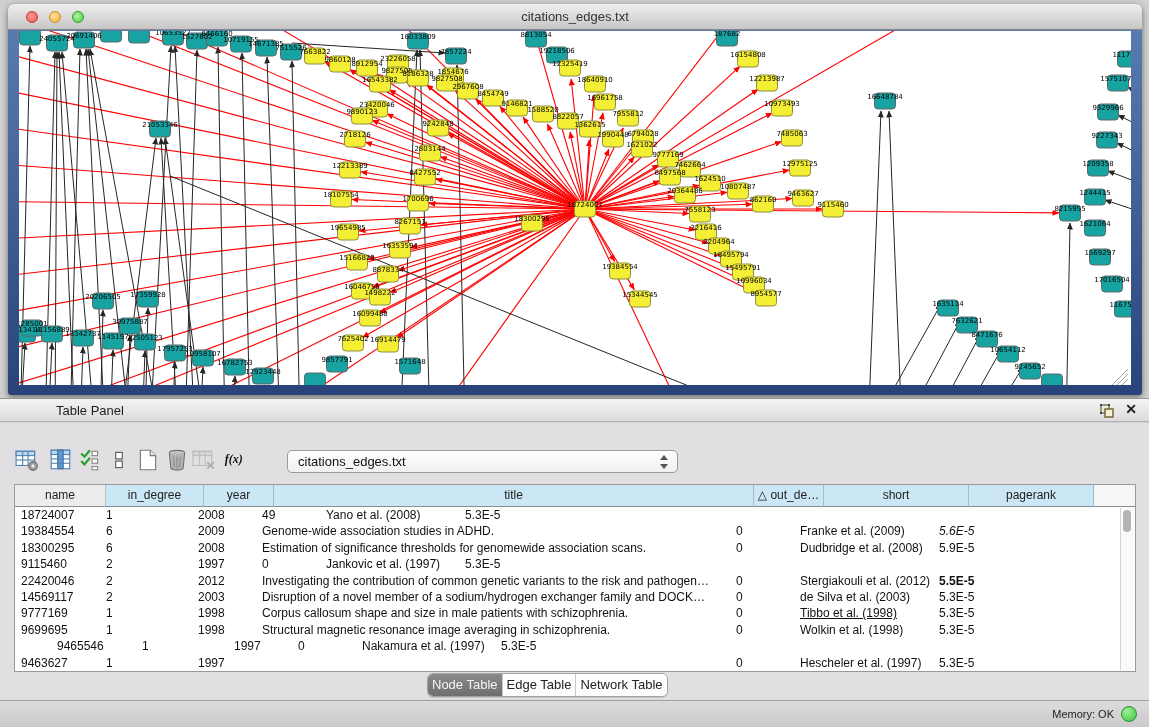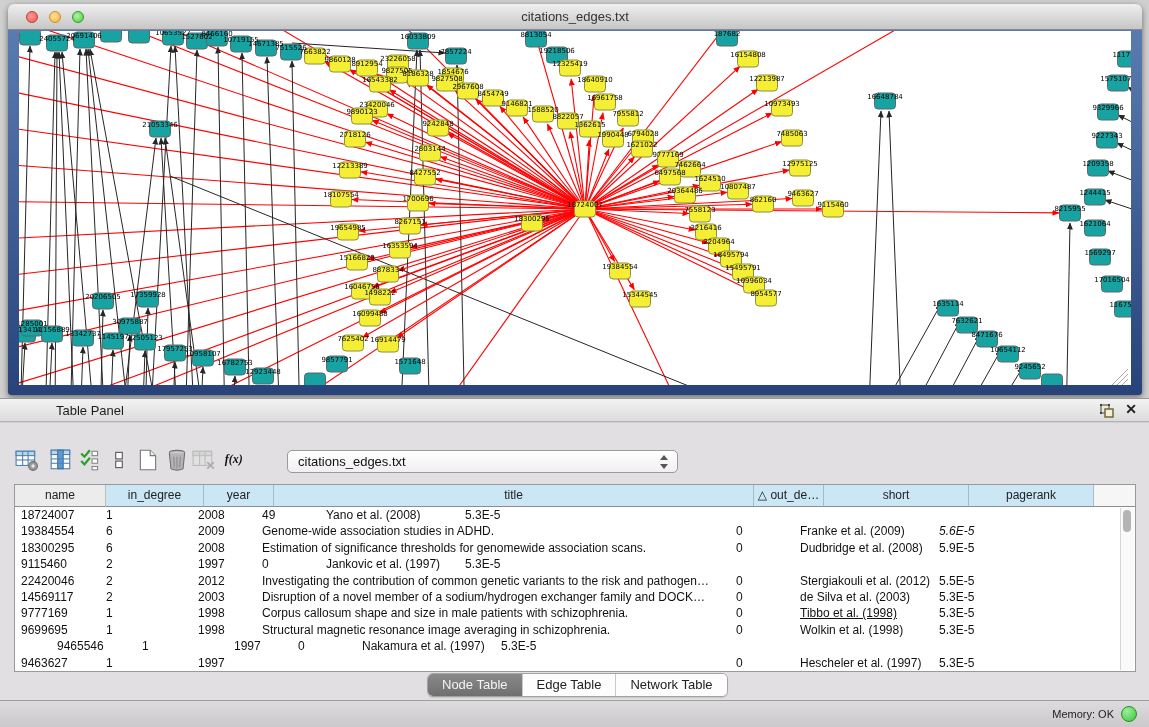--- a/index.html
+++ b/index.html
@@ -56,21 +56,21 @@
   .drow{display:flex;height:16.4px;line-height:16.4px;font-size:12px;color:#111;cursor:default}
   .dcell{box-sizing:border-box;padding-left:6px;overflow:hidden;white-space:nowrap;}
   #vscroll{position:absolute;right:1px;top:23px;bottom:1px;width:13px;background:#fafafa;
     border-left:1px solid #d5d5d5;}
   #vthumb{position:absolute;left:2px;top:2px;width:8px;height:22px;border-radius:4px;
     background:#b4b4b4;cursor:pointer}
 
   #tabs{position:absolute;left:427px;top:673px;height:22px;display:flex;
     border:1px solid #a3a3a3;border-radius:6px;overflow:hidden;background:#fff;
     box-shadow:inset 0 1px 0 rgba(255,255,255,.8),0 1px 1px rgba(0,0,0,.12);}
-  .tab{font-size:13px;color:#222;line-height:22px;padding:0 14px;background:#fdfdfd;
+  .tab{font-size:13px;color:#222;line-height:22px;padding:0 4px;background:#fdfdfd;
     border-right:1px solid #c9c9c9;cursor:pointer;white-space:nowrap}
   .tab:last-child{border-right:none}
   .tab.active{background:linear-gradient(#8a8a8a,#6f6f6f);color:#f4f4f4;}
 
   #status-bar{position:absolute;left:0;top:700px;width:1149px;height:27px;box-sizing:border-box;
     background:linear-gradient(#dedbde,#ccc9cc);border-top:1px solid #9e9e9e;
     display:flex;align-items:center;justify-content:flex-end;padding-right:12px;gap:7px;}
   #mem-label{font-size:11px;color:#222;}
   #mem-dot{width:14px;height:14px;border-radius:50%;
     background:radial-gradient(circle at 5px 4px,#8df08d,#35c435);border:1px solid #2a8f2a;}
@@ -600,21 +600,21 @@
           <div class="dcell" style="width: 139px;">Jankovic et al. (1997)</div>
           <div class="dcell" style="width: 119px;">5.3E-5</div>
         </div>
         <div class="drow">
           <div class="dcell" style="width: 85px;">22420046</div>
           <div class="dcell" style="width: 92px;">2</div>
           <div class="dcell" style="width: 64px;">2012</div>
           <div class="dcell" style="width: 474px;">Investigating the contribution of common genetic variants to the risk and pathogen…</div>
           <div class="dcell" style="width: 64px;">0</div>
           <div class="dcell" style="width: 139px;">Stergiakouli et al. (2012)</div>
-          <div class="dcell" style="width: 119px;">5.5E-5</div>
+          <div class="dcell" style="width: 119px; font-weight: bold;">5.5E-5</div>
         </div>
         <div class="drow">
           <div class="dcell" style="width: 85px;">14569117</div>
           <div class="dcell" style="width: 92px;">2</div>
           <div class="dcell" style="width: 64px;">2003</div>
           <div class="dcell" style="width: 474px;">Disruption of a novel member of a sodium/hydrogen exchanger family and DOCK…</div>
           <div class="dcell" style="width: 64px;">0</div>
           <div class="dcell" style="width: 139px;">de Silva et al. (2003)</div>
           <div class="dcell" style="width: 119px;">5.3E-5</div>
         </div>

